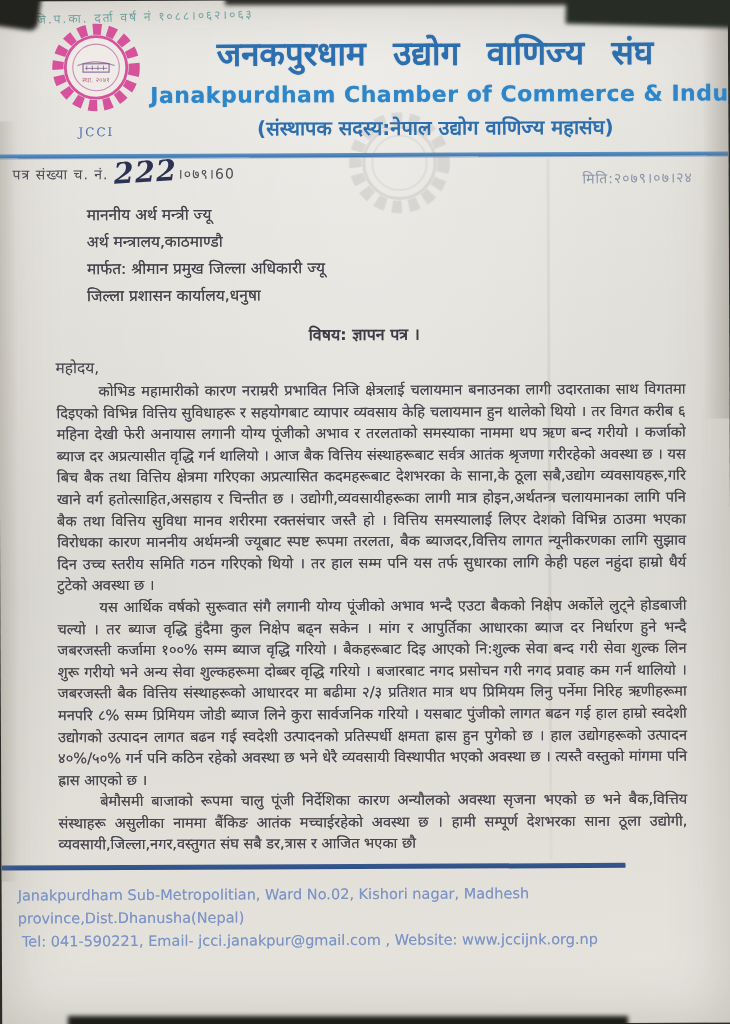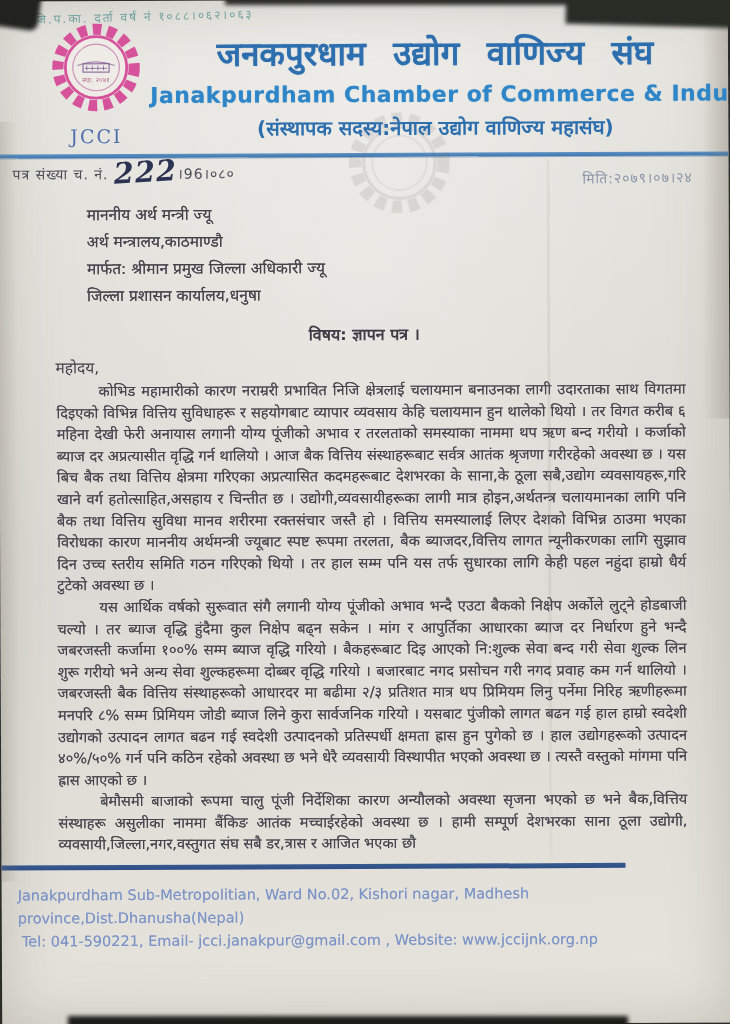--- a/index.html
+++ b/index.html
@@ -30,21 +30,21 @@
   .edge-top{left:225px;top:-4px;width:400px;height:9px;background:#2c2c27;}
   .edge-tr{left:566px;top:-12px;width:180px;height:38px;background:#272c25;transform:rotate(1.5deg);}
   .edge-bottom{left:68px;top:1016px;width:560px;height:14px;background:#1d1d1a;}
 
   .stamp-line{
     position:absolute;left:36px;top:7px;transform:rotate(-1.2deg);
     font-size:12px;letter-spacing:2px;color:rgba(45,125,122,.62);white-space:nowrap;
   }
 
   .logo{position:absolute;left:40px;top:16px;width:116px;text-align:center;}
-  .logo-caption{margin-top:-4px;font-size:19px;letter-spacing:2px;color:#4f6fae;
+  .logo-caption{margin-top:-4px;font-size:12px;letter-spacing:2px;color:#4f6fae;
     font-family:"DejaVu Serif","Liberation Serif",serif;}
 
   .titles{margin:0 8px 0 152px;padding-top:30px;text-align:center;position:relative;}
   .t-nep{font-size:33px;font-weight:bold;color:#2d6fae;word-spacing:16px;
     text-shadow:0 0 1px rgba(45,111,174,.55);white-space:nowrap;}
   .t-eng{margin-top:7px;font-size:22px;font-weight:bold;color:#2e86c8;
     letter-spacing:.5px;text-shadow:0 0 1px rgba(46,134,200,.6);white-space:nowrap;}
   .t-sub{margin-top:7px;font-size:20px;font-weight:bold;color:#2d6fae;white-space:nowrap;}
 
   .rule-top{margin-top:12px;height:4px;background:linear-gradient(#5d93c4,#3f74ad);
@@ -115,21 +115,21 @@
     <div class="t-nep">जनकपुरधाम उद्योग वाणिज्य संघ</div>
     <div class="t-eng">Janakpurdham Chamber of Commerce &amp; Industry</div>
     <div class="t-sub">(संस्थापक सदस्य:नेपाल उद्योग वाणिज्य महासंघ)</div>
   </div>
 
   <div class="rule-top"></div>
 
   <div class="meta">
     <div class="ref">
       <span>पत्र संख्या च. नं.</span>
-      <span class="ref-hand">222</span><span>।96।०८०</span>
+      <span class="ref-hand">222</span><span>।०७९।60</span>
     </div>
     <div class="date">मिति:२०७९।०७।२४</div>
   </div>
 
   <div class="recipient">
     <div>माननीय अर्थ मन्त्री ज्यू</div>
     <div>अर्थ मन्त्रालय,काठमाण्डौ</div>
     <div>मार्फत: श्रीमान प्रमुख जिल्ला अधिकारी ज्यू</div>
     <div>जिल्ला प्रशासन कार्यालय,धनुषा</div>
   </div>

